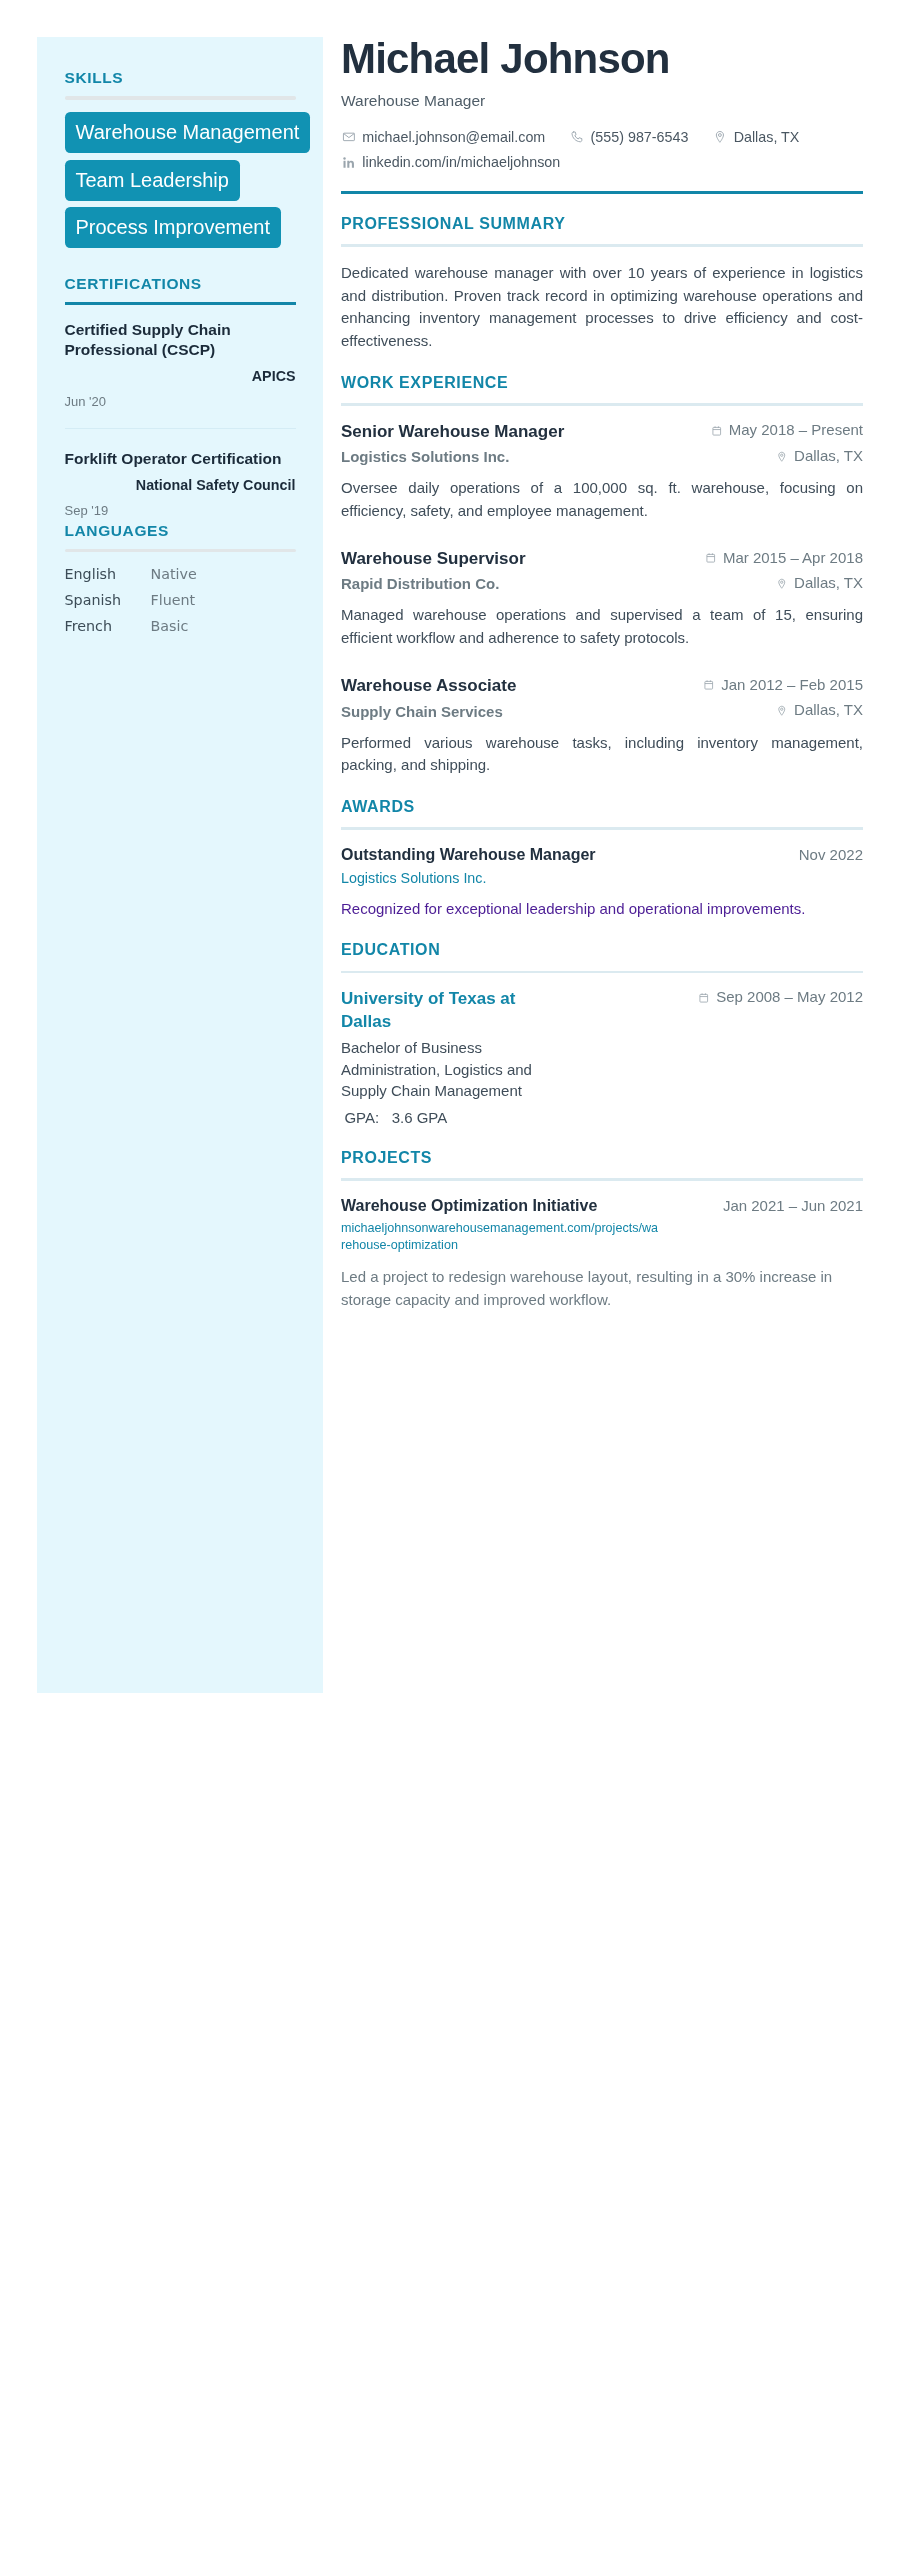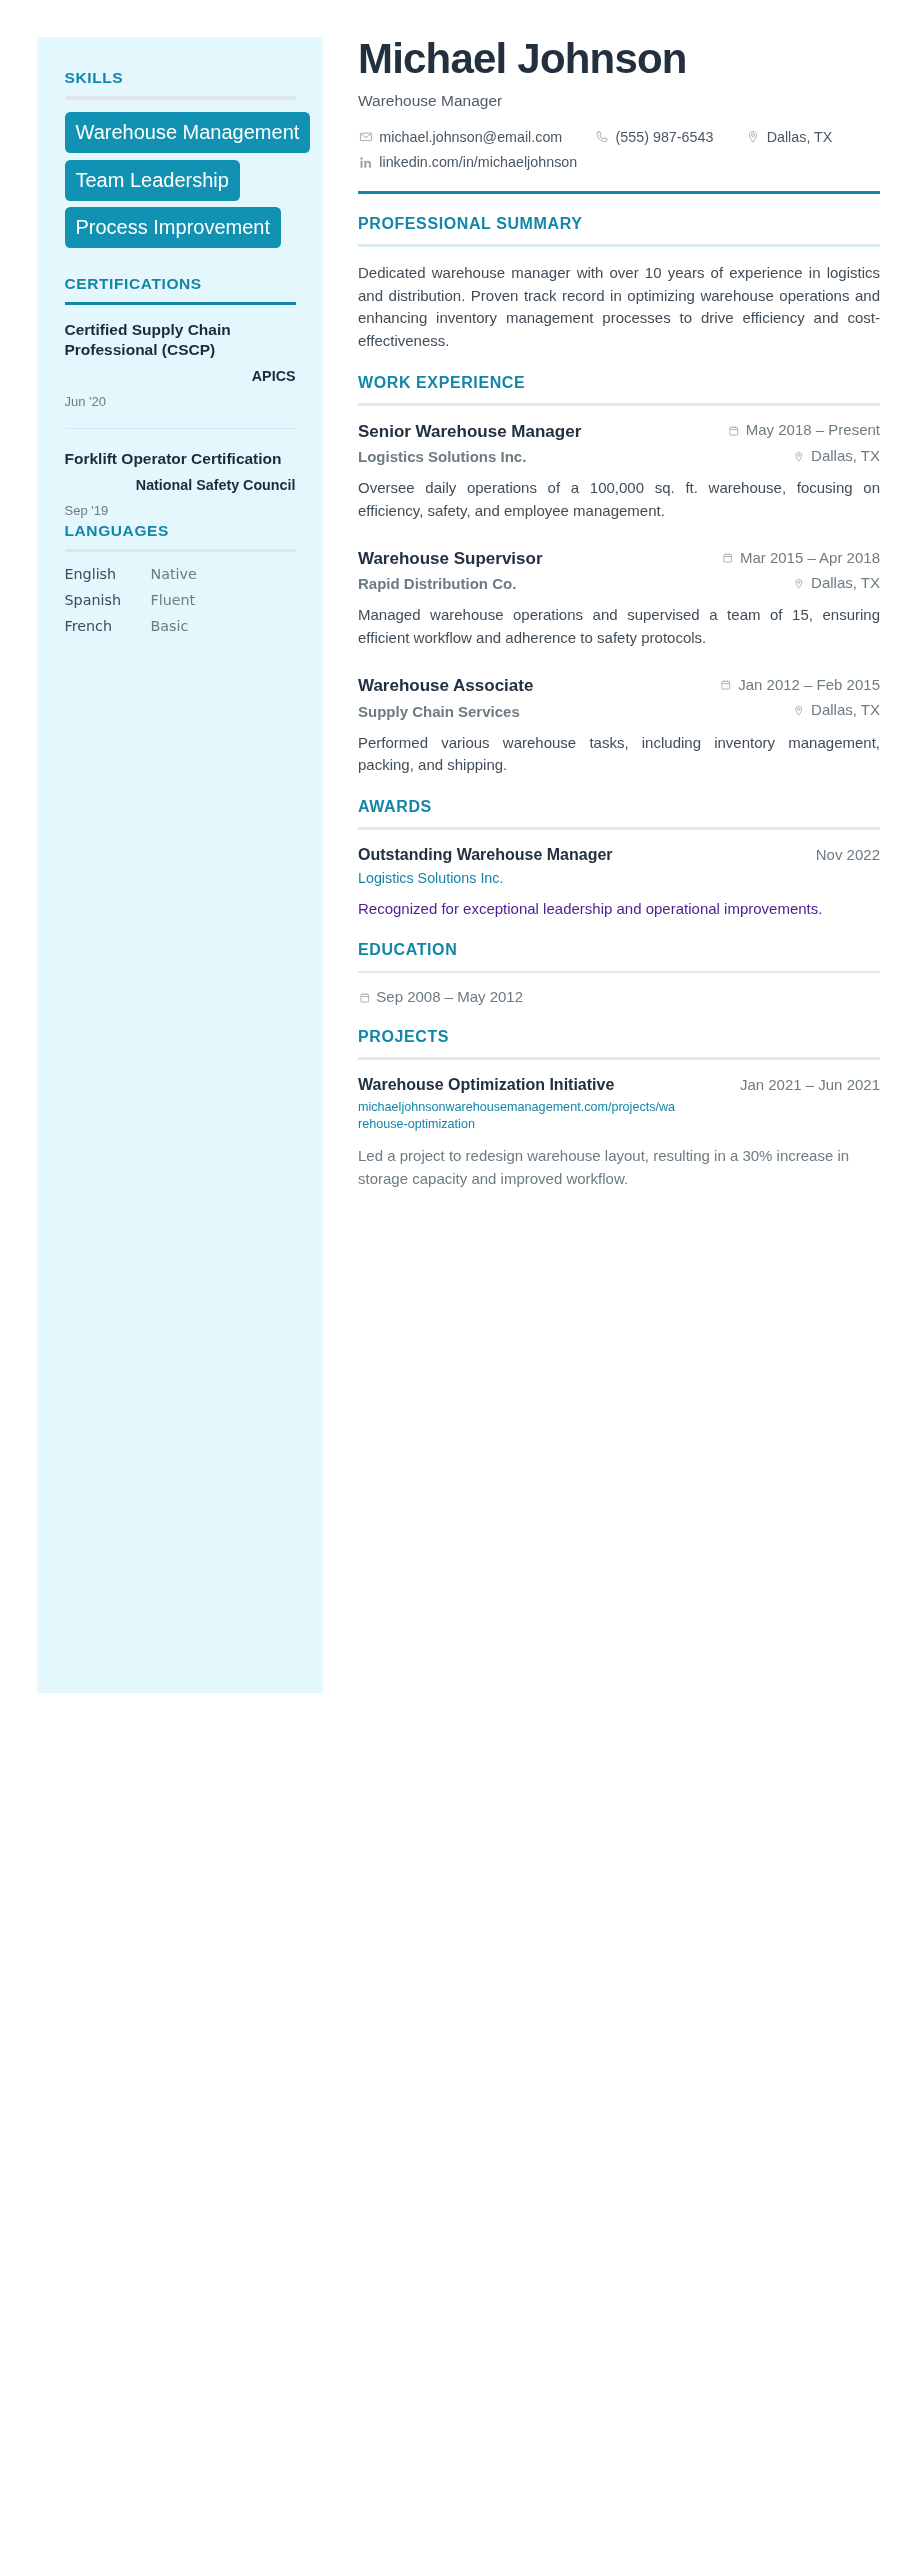--- a/index.html
+++ b/index.html
@@ -134,21 +134,21 @@
     font-family: "DejaVu Sans", sans-serif;
     font-size: 14.3px;
     font-weight: 400;
     color: #6d7b83;
     line-height: 1.35;
   }
 
   
   #main {
     position: absolute;
-    left: 358px;
+    left: 341px;
     top: 37px;
     width: 522px;
   }
 
   .name {
     font-family: "Liberation Sans", sans-serif;
     font-size: 42px;
     font-weight: 700;
     letter-spacing: -0.8px;
     color: #22303f;
@@ -161,21 +161,21 @@
     font-weight: 400;
     color: #4f5d68;
     line-height: 1.2;
     margin: 0 0 17px 0;
   }
 
   .contact-row {
     display: flex;
     align-items: center;
     flex-wrap: wrap;
-    gap: 16px;
+    gap: 8px;
     margin-bottom: 6.9px;
   }
   .contact-item {
     display: flex;
     align-items: center;
     margin-right: 16px;
     font-family: "Liberation Sans", sans-serif;
     font-size: 14.3px;
     font-weight: 400;
     color: #4a5762;
@@ -585,20 +585,29 @@
         <div class="entry-desc" style="color:#4c1d95">Recognized for exceptional leadership and operational improvements.</div>
       </div>
     </section>
 
     <section class="sec">
       <h2 class="sec-head">EDUCATION</h2>
       <div class="sec-rule"></div>
 
       <div class="entry">
         <div class="edu-line">
+          <div>
+            <div class="edu-school">University of Texas at Dallas</div>
+            <div class="edu-degree">Bachelor of Business Administration, Logistics and Supply Chain Management</div>
+            <div class="edu-gpa">
+              <span>GPA:</span>
+              <span>&nbsp;</span>
+              <span>3.6 GPA</span>
+            </div>
+          </div>
           <div class="entry-meta">
             <span class="ci">
               <svg width="11.5" height="11.5" viewBox="0 0 24 24" fill="none" stroke="currentColor" stroke-width="1.7">
                 <rect x="4" y="5" width="16" height="16" rx="1.5"></rect>
                 <path d="M4 9.5 H20"></path>
                   <path d="M8.5 2.8 V6"></path>
                   <path d="M15.5 2.8 V6"></path>
               </svg>
             </span>
             <span>Sep 2008  –  May 2012</span>

